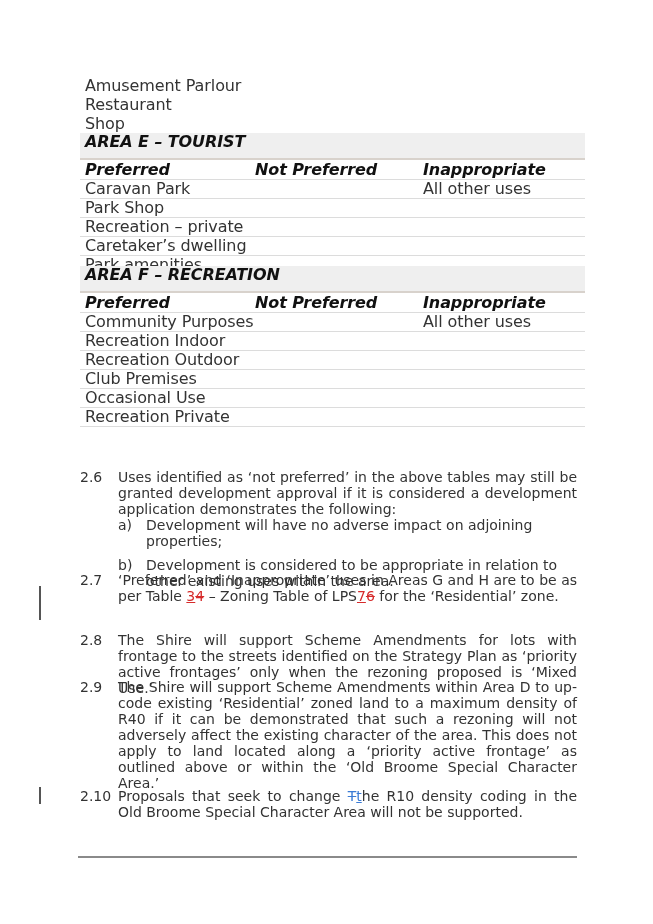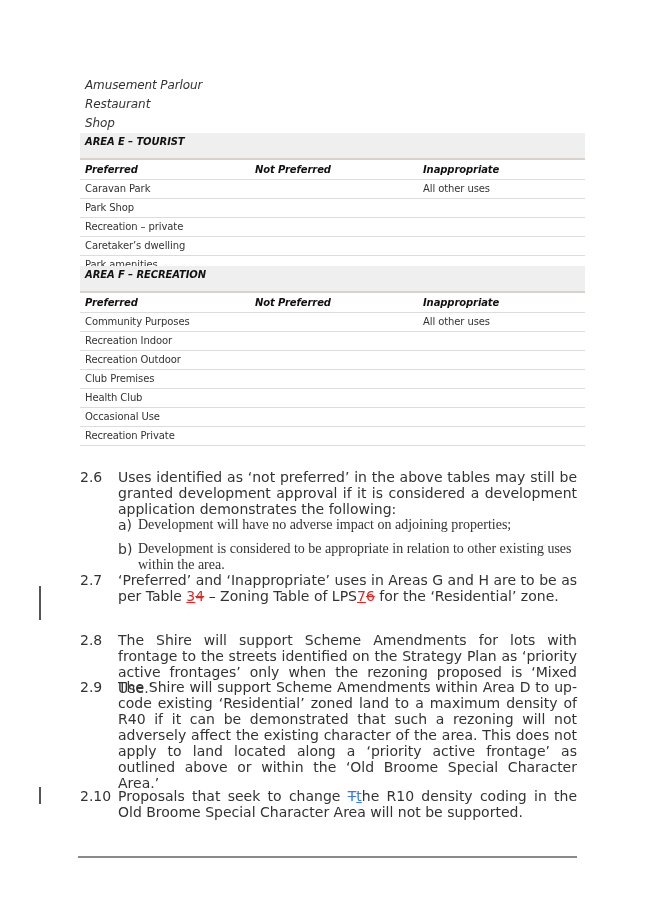--- a/index.html
+++ b/index.html
@@ -1,37 +1,37 @@
 <!DOCTYPE html>
 <html><head>
   <meta charset="utf-8">
   <style>
     html, body { margin: 0; padding: 0; background: #ffffff; }
     body { width: 653px; height: 924px; position: relative; overflow: hidden;
       font-family: "DejaVu Sans", sans-serif; color: #222; }
     .page { position: absolute; left: 0; top: 0; width: 653px; height: 924px; }
 
     .pre-list { position: absolute; left: 85px; top: 76px; }
-    .pre-list div { font-style: italic; font-size: 12px; height: 19px; line-height: 19px; color: #333; letter-spacing: -0.1px; }
+    .pre-list div { font-size: 16px; height: 19px; line-height: 19px; color: #333; letter-spacing: -0.1px; }
 
     table.zone { position: absolute; left: 80px; width: 505px; border-collapse: collapse; table-layout: fixed; }
-    table.zone td { font-size: 10px; padding: 0 5px; height: 18px; line-height: 18px; color: #333; border-bottom: 1.5px solid #dcdcdc; white-space: nowrap; letter-spacing: -0.1px; }
+    table.zone td { font-size: 16px; padding: 0 5px; height: 18px; line-height: 18px; color: #333; border-bottom: 1.5px solid #dcdcdc; white-space: nowrap; letter-spacing: -0.1px; }
     table.zone tr.area td { background: #efefef; font-weight: bold; font-style: italic; height: 25px; line-height: 17px; vertical-align: top; color: #111; border-bottom: 2px solid #d8d2cc; }
     table.zone tr.hdr td { font-weight: bold; font-style: italic; color: #111; height: 19px; line-height: 19px; }
     col.c1 { width: 170px; } col.c2 { width: 168px; } col.c3 { width: 167px; }
     #tbl-e { top: 133px; }
     #tbl-f { top: 266px; }
 
     .para { position: absolute; left: 80px; width: 497px; font-size: 14px; line-height: 16px; color: #333; }
     .para .num { position: absolute; left: 0; top: 0; width: 38px; }
     .para .txt { margin-left: 38px; text-align: justify; }
     .para .txt.last-left { text-align-last: left; }
     .sub { position: relative; margin-left: 38px; margin-top: 0; }
     .sub .lbl { position: absolute; left: 0; top: 0; }
-    .sub .stxt { margin-left: 20px; font-family: Liberation Serif, serif; }
+    .sub .stxt { margin-left: 28px; }
     .sub + .sub { margin-top: 8px; }
 
     #p26 { top: 469px; }
     #p27 { top: 572px; }
     #p28 { top: 632px; }
     #p29 { top: 679px; }
     #p210 { top: 788px; }
 
     .changebar { position: absolute; left: 39px; width: 1.5px; background: #555; }
     #cb1 { top: 586px; height: 34px; }
@@ -132,25 +132,20 @@
       <td>Recreation Outdoor</td>
           <td></td>
           <td></td>
     </tr>
     <tr>
       <td>Club Premises</td>
           <td></td>
           <td></td>
     </tr>
     <tr>
-      <td>Health Club</td>
-          <td></td>
-          <td></td>
-    </tr>
-    <tr>
       <td>Occasional Use</td>
           <td></td>
           <td></td>
     </tr>
     <tr>
       <td>Recreation Private</td>
           <td></td>
           <td></td>
     </tr>
   </tbody>

